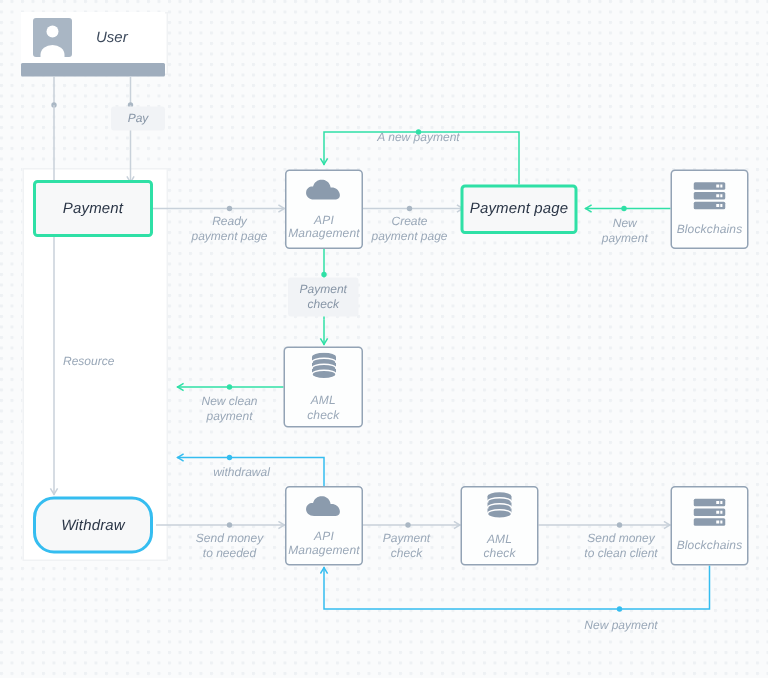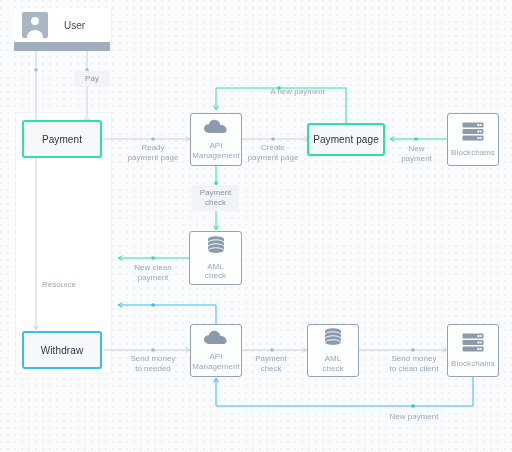--- a/index.html
+++ b/index.html
@@ -9,20 +9,21 @@
     font-family:"Liberation Sans", sans-serif;
     overflow:hidden;
   }
   #canvas{
     position:relative;
     width:512px;height:452px;
     background-color:#fafbfc;
     background-image:
       radial-gradient(circle at 1px 1px, #eef1f4 1px, transparent 1.3px);
     background-size:7px 7px;
+    font-style:italic;
   }
   #edges{position:absolute;left:0;top:0;width:512px;height:452px;}
 
   
   .lane{
     position:absolute;
     background:#ffffff;
     border:1px solid #f0f2f4;
   }
   .userbar{
@@ -47,21 +48,21 @@
     font-size:9px;
     line-height:11px;
     text-align:center;
     letter-spacing:.1px;
   }
   
   .proc{
     background:#f7f8f9;
     border:2.5px solid #2fe0a6;
   }
-  .proc.blue{ border-color:#35bdf0; }
+  .proc.blue{ border-color:#35bdf0;border-radius:14px; }
   .proc .nlabel{
     font-size:10px;
     color:#2b3647;
     font-weight:400;
   }
   
   .svc{
     border:1.5px solid #93a3b5;
     background:#fdfefe;
   }
@@ -307,44 +308,45 @@
   <div class="elabel" style="left:113px;top:143px;width:80px;">
     <div>Ready</div>
     <div>payment page</div>
   </div>
 
   <div class="elabel" style="left:233px;top:143px;width:80px;">
     <div>Create</div>
     <div>payment page</div>
   </div>
 
-  <div class="elabel" style="left:233px;top:87px;width:92px;text-align:right;">
+  <div class="elabel" style="left:233px;top:87px;width:92px;">
     <span>A new payment</span>
   </div>
 
   <div class="elabel" style="left:389px;top:144px;width:55px;">
     <div>New</div>
     <div>payment</div>
   </div>
 
   <div class="elabel chip" style="left:192px;top:185px;width:37px;">
     <div>Payment</div>
     <div>check</div>
   </div>
 
   <div class="elabel" style="left:116px;top:263px;width:74px;">
     <div>New clean</div>
     <div>payment</div>
   </div>
 
-  <div class="elabel" style="left:42px;top:236px;width:60px;text-align:left;margin-top:44px;">
+  <div class="elabel" style="left:42px;top:236px;width:60px;text-align:left;">
     <span>Resource</span>
   </div>
 
   <div class="elabel" style="left:114px;top:310px;width:94px;">
+    <div>withdrawal</div>
   </div>
 
   <div class="elabel" style="left:114px;top:354px;width:78px;">
     <div>Send money</div>
     <div>to needed</div>
   </div>
 
   <div class="elabel" style="left:238px;top:354px;width:66px;">
     <div>Payment</div>
     <div>check</div>

